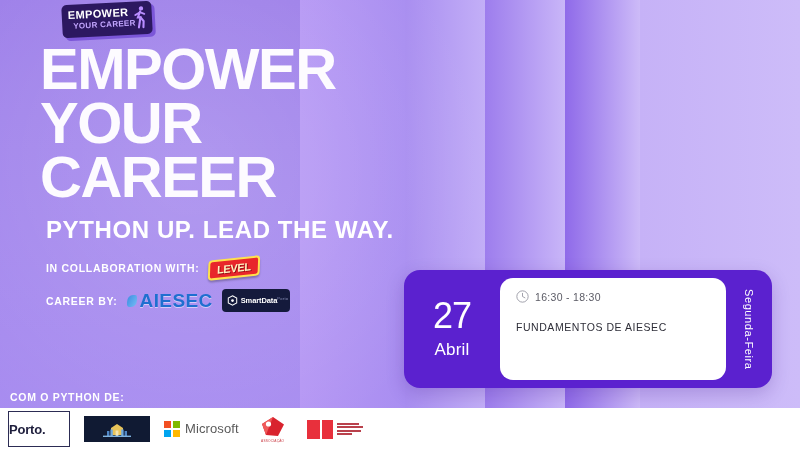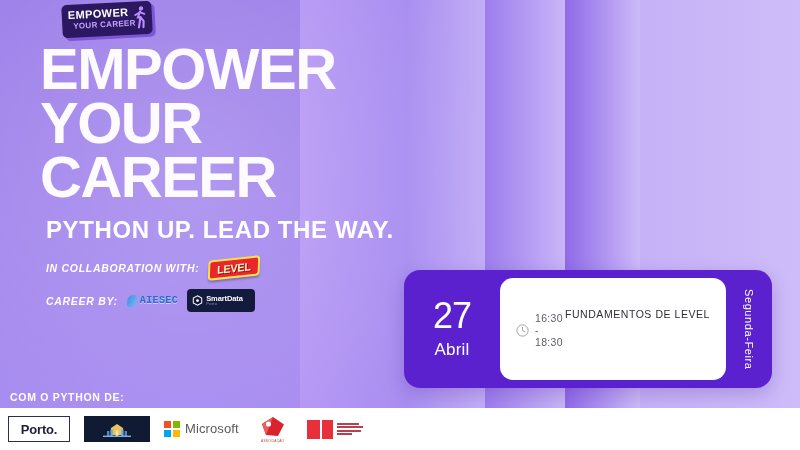--- a/index.html
+++ b/index.html
@@ -79,21 +79,21 @@
   
   .collab-row {
     position:absolute; left:46px; top:258px;
     display:flex; align-items:center; gap:9px;
   }
   .powered-row {
     position:absolute; left:46px; top:289px;
     display:flex; align-items:center; gap:9px;
   }
   .small-label {
-    color:#ffffff; font-size:10.5px; font-weight:bold; letter-spacing:.7px;font-style:italic;
+    color:#ffffff; font-size:10.5px; font-weight:bold; letter-spacing:.7px;
   }
   .level-badge {
     width:52px; height:20px;
     background:#e8262b;
     border:2px solid #ffe14d;
     border-radius:4px;
     transform:rotate(-6deg) skewX(-8deg);
     display:flex; align-items:center; justify-content:center;
     box-shadow:0 2px 2px rgba(0,0,0,.25);
   }
@@ -104,34 +104,33 @@
   .aiesec-logo {
     display:flex; align-items:center; gap:3px;
   }
   .aiesec-logo .swoosh {
     width:10px; height:12px;
     background:linear-gradient(120deg,#2f8ae0,#6fc3f5);
     border-radius:60% 20% 60% 20%;
     opacity:.9;
   }
   .aiesec-logo .word {
-    font-size:10px; font-weight:bold; color:#1f6fd0;
+    font-size:19px; font-weight:bold; color:#1f6fd0;
     letter-spacing:.4px;
     text-shadow:0 1px 0 rgba(255,255,255,.5);
-    font-family:Liberation Mono, monospace;
   }
   .smartdata-logo {
     width:68px; height:23px;
     background:#141a3c;
     border-radius:4px;
     display:flex; align-items:center; gap:3px;
     padding:0 5px;
   }
   .sd-mark { width:11px; height:11px; flex:0 0 11px; }
-  .sd-text { display:flex; flex-direction:column; line-height:1; }
+  .sd-text { display:flex; flex-direction:row; line-height:1; }
   .sd-t1 { font-size:7.5px; font-weight:bold; color:#ffffff; letter-spacing:-.1px; }
   .sd-t2 { font-size:4px; color:#8c93bb; letter-spacing:.3px; }
 
   
   .event-card {
     position:absolute; left:404px; top:270px;
     width:368px; height:118px;
     background:#5b21cf;
     border-radius:16px;
     display:flex; align-items:stretch;
@@ -144,21 +143,21 @@
     color:#ffffff;
   }
   .date-day { font-size:36px; font-weight:normal; line-height:1; letter-spacing:-1px; }
   .date-month { font-size:17px; margin-top:6px; letter-spacing:.2px; }
   .card-white {
     flex:1 1 auto;
     background:#ffffff;
     border-radius:13px;
     margin:8px 0;
     padding:12px 16px 10px 16px;
-    display:flex; flex-direction:row;
+    display:flex; flex-direction:column;
   }
   .time-row { display:flex; align-items:center; gap:6px; }
   .clock-icon { width:13px; height:13px; flex:0 0 13px; }
   .time-text { font-size:10.5px; color:#5c5c66; letter-spacing:.3px; }
   .ev-lines { margin-top:17px; }
   .ev-line {
     font-size:10.5px; color:#2e2e38; letter-spacing:.55px;
     line-height:1.45; white-space:nowrap;
   }
   .weekday {
@@ -176,23 +175,23 @@
     color:#ffffff; font-size:10.5px; font-weight:bold; letter-spacing:.7px;
   }
   .footer-strip {
     position:absolute; left:0; top:408px;
     width:800px; height:42px;
     background:#ffffff;
     display:flex; align-items:center;
     padding-left:8px; gap:14px;
   }
   .porto-logo {
-    width:62px; height:26px;
+    width:62px; height:36px;
     border:1.5px solid #2c2c54;
-    display:flex; align-items:center; justify-content:center;
+    display:flex; align-items:center; justify-content:flex-start;
   }
   .porto-logo span { font-size:13px; font-weight:bold; color:#1e1e3c; letter-spacing:-.2px; }
   .crest-logo {
     width:66px; height:26px;
     background:#101a33;
     display:flex; align-items:center; justify-content:center;
   }
   .crest-logo svg { width:40px; height:20px; }
   .ms-logo { display:flex; gap:5px; }
   .ms-grid {
@@ -283,21 +282,21 @@
     </div>
     <div class="card-white">
       <div class="time-row">
         <svg class="clock-icon" viewBox="0 0 14 14">
           <circle cx="7" cy="7" r="6.1" fill="none" stroke="#9a9aa5" stroke-width="1"></circle>
           <path d="M7 3.6 L7 7 L9.6 8.4" fill="none" stroke="#9a9aa5" stroke-width="1" stroke-linecap="round"></path>
         </svg>
         <div class="time-text">16:30 - 18:30</div>
       </div>
       <div class="ev-lines">
-        <div class="ev-line">FUNDAMENTOS DE LEVEL</div>
+        <div class="ev-line">FUNDAMENTOS DE AIESEC</div>
       </div>
     </div>
     <div class="weekday">
       <span>Segunda-Feira</span>
     </div>
   </div>
 
   <div class="apoio-label">COM O PYTHON DE:</div>
 
   <div class="footer-strip">

